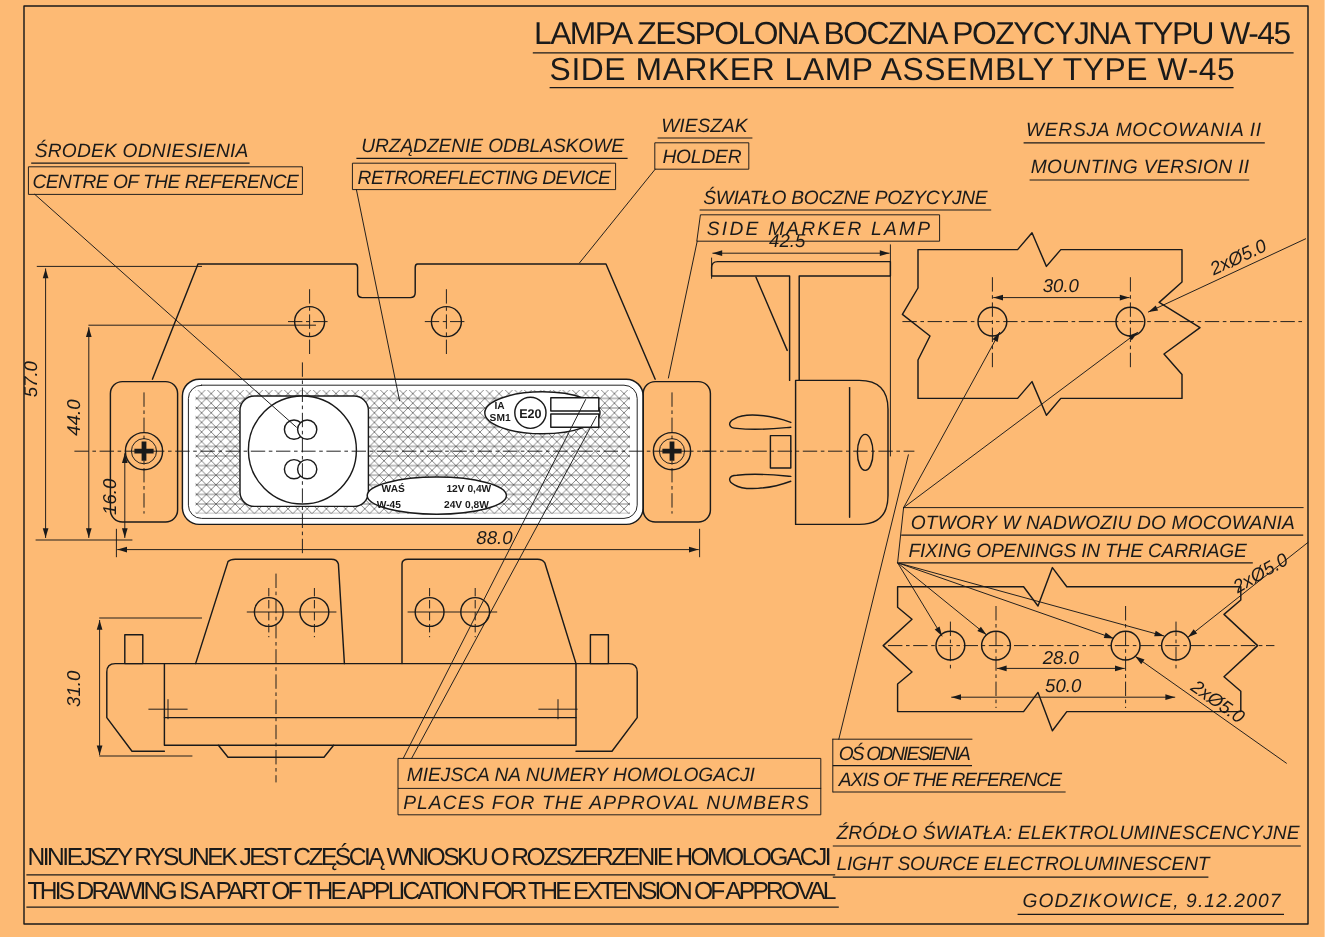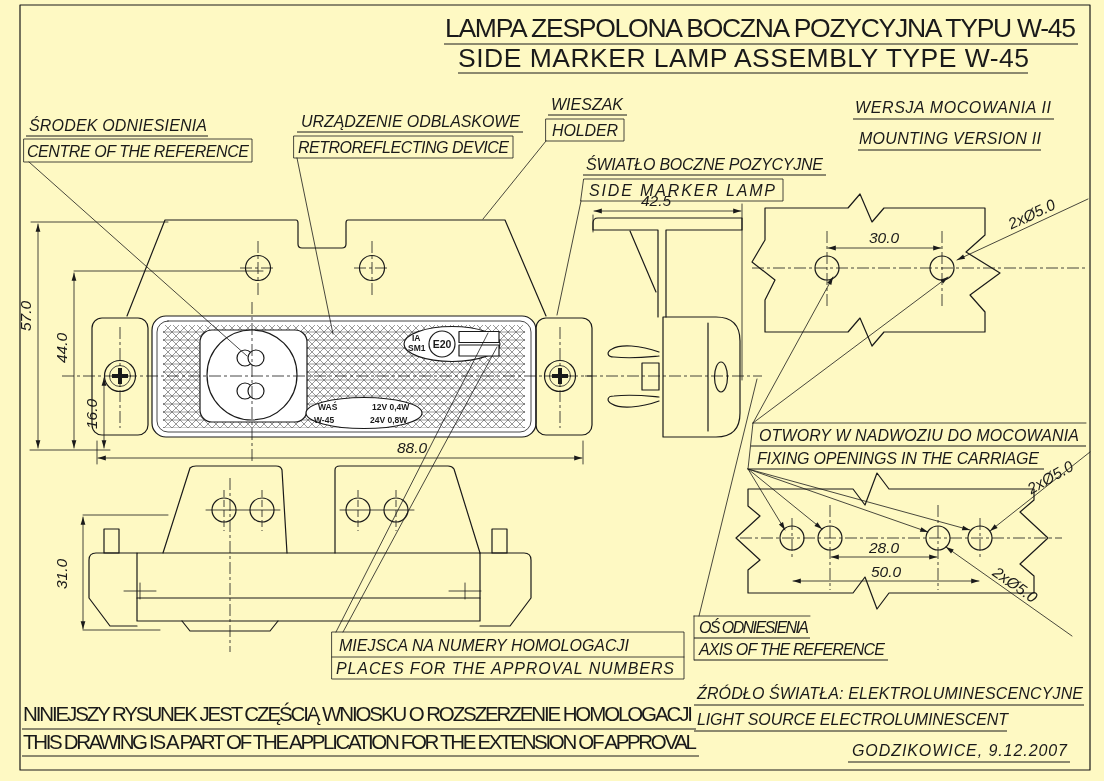--- a/index.html
+++ b/index.html
@@ -1,16 +1,16 @@
 <!DOCTYPE html>
 <html><head>
 <meta charset="utf-8">
 <style>
   html,body{margin:0;padding:0;background:#ffffff;}
-  .page{width:1104px;height:781px;background:#fef9c3;position:relative;font-family:"Liberation Sans",sans-serif;}
+  .page{width:1104px;height:781px;background:#fdba74;position:relative;font-family:"Liberation Sans",sans-serif;}
   svg{display:block;}
   svg text{fill:#1a1a1a;font-family:"Liberation Sans",sans-serif;}
   .s{stroke:#1a1a1a;fill:none;stroke-width:1.2;stroke-linecap:round;stroke-linejoin:round;}
   .sthin{stroke:#1a1a1a;fill:none;stroke-width:0.8;stroke-linecap:round;}
   .cl{stroke:#1a1a1a;fill:none;stroke-width:0.8;stroke-dasharray:12 3 3 3;}
   .dsh{stroke:#1a1a1a;fill:none;stroke-width:0.8;stroke-dasharray:7 3;}
   .ul{stroke:#1a1a1a;stroke-width:1;}
   .wh{fill:#ffffff;}
   .t-title{font-size:26.5px;letter-spacing:1px;}
   .t-lbl{font-size:16px;font-style:italic;}

